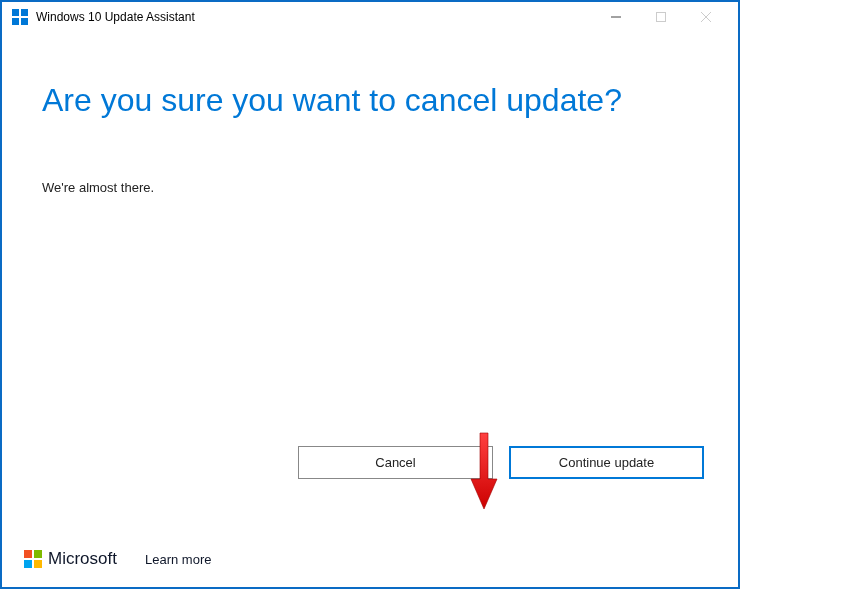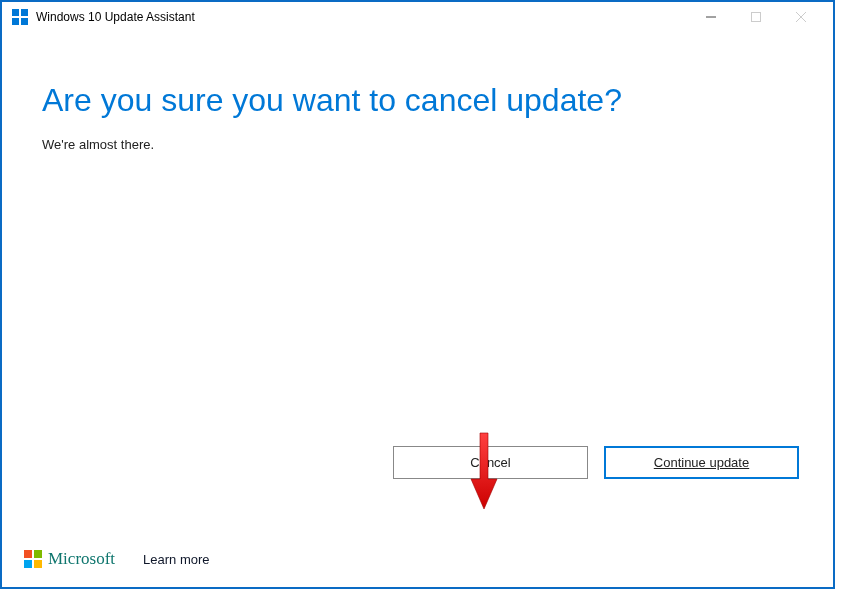--- a/index.html
+++ b/index.html
@@ -4,21 +4,21 @@
   <style>
     * { box-sizing: border-box; margin: 0; padding: 0; }
     body {
       font-family: "Segoe UI", Tahoma, sans-serif;
       background: #fff;
       width: 846px;
       height: 589px;
       overflow: hidden;
     }
     .window {
-      width: 835px;
+      width: 740px;
       height: 589px;
       border: 2px solid #0a6bc4;
       background: #fff;
       display: flex;
       flex-direction: column;
       position: relative;
     }
     .titlebar {
       height: 30px;
       display: flex;
@@ -69,41 +69,42 @@
     }
     .heading {
       font-size: 32px;
       font-weight: 400;
       color: #0078d7;
       margin-bottom: 18px;
     }
     .subtext {
       font-size: 13px;
       color: #222;
+      margin-top: 43px;
     }
     .buttons {
       position: absolute;
       bottom: 60px;
       right: 34px;
       display: flex;
       gap: 16px;
     }
     .btn {
       width: 195px;
       height: 33px;
       background: #fff;
       display: flex;
       align-items: center;
       justify-content: center;
       font-size: 13px;
       color: #222;
       cursor: pointer;
     }
     .btn-cancel { border: 1px solid #888; }
-    .btn-continue { border: 2px solid #0078d7; text-decoration: underline; }
+    .btn-continue { border: 2px solid #0078d7; }
     .footer {
       height: 48px;
       display: flex;
       align-items: center;
       padding: 0 22px 8px 22px;
     }
     .ms-logo {
       display: flex;
       align-items: center;
       gap: 6px;
@@ -115,23 +116,22 @@
       grid-template-columns: 1fr 1fr;
       grid-template-rows: 1fr 1fr;
       gap: 2px;
     }
     .ms-squares span:nth-child(1){background:#f25022;}
     .ms-squares span:nth-child(2){background:#7fba00;}
     .ms-squares span:nth-child(3){background:#00a4ef;}
     .ms-squares span:nth-child(4){background:#ffb900;}
     .ms-logo-text {
       font-size: 17px;
-      color: #0f766e;
+      color: #0f172a;
       font-weight: 500;
-      font-family: Liberation Serif, serif;
     }
     .learn-more {
       margin-left: 28px;
       font-size: 13px;
       color: #0f172a;
     }
     .arrow-annotation {
       position: absolute;
       left: 467px;
       top: 399px;

